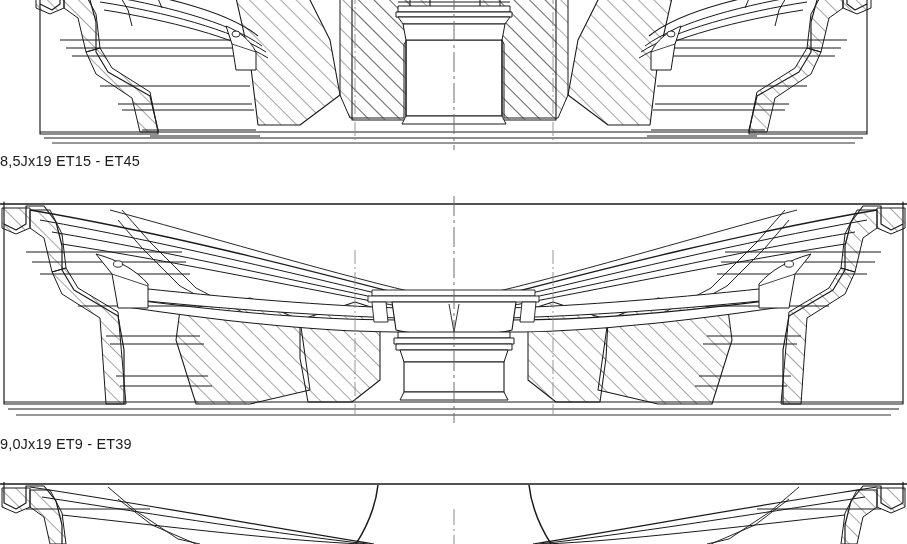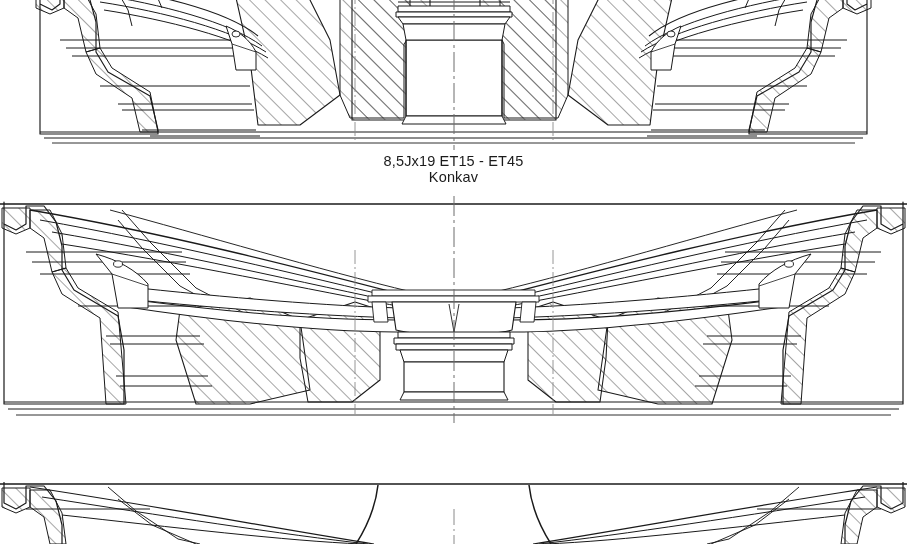--- a/index.html
+++ b/index.html
@@ -4,21 +4,21 @@
 <style>
   html,body{margin:0;padding:0;background:#ffffff;}
   body{width:907px;height:544px;overflow:hidden;position:relative;
        font-family:"Liberation Sans","DejaVu Sans",sans-serif;}
   .sheet{position:absolute;inset:0;background:#fff;}
   .drawing{position:absolute;left:0;width:907px;overflow:hidden;}
   .drawing svg{display:block;}
   #drawing-1{top:0;height:150px;}
   #drawing-2{top:190px;height:233px;}
   #drawing-3{top:473px;height:71px;}
-  .caption{position:absolute;left:0;width:907px;text-align:center;
+  .caption{position:absolute;left:0;width:907px;text-align:left;
            color:#1b1b1b;line-height:1.12;}
   #caption-1{top:153px;}
   #caption-2{top:436px;}
   .caption .line1{font-size:14.5px;letter-spacing:0.15px;display:block;}
   .caption .line2{font-size:14.5px;letter-spacing:0.15px;display:block;}
 </style>
 </head>
 <body>
 
 <div class="sheet">
@@ -109,21 +109,20 @@
 
         <line x1="355" y1="-10" x2="355" y2="140" stroke="#8a8a8a" stroke-width="0.9" stroke-dasharray="14 3 2 3"></line>
         <line x1="553" y1="-10" x2="553" y2="140" stroke="#8a8a8a" stroke-width="0.9" stroke-dasharray="14 3 2 3"></line>
         <line x1="454" y1="-10" x2="454" y2="150" stroke="#6d6d6d" stroke-width="1" stroke-dasharray="20 4 3 4"></line>
       </g>
     </svg>
   </div>
 
   <div class="caption" id="caption-1">
     <span class="line1">8,5Jx19 ET15 - ET45</span>
-    <span class="line2">Konkav</span>
   </div>
 
   <div class="drawing" id="drawing-2">
     <svg width="907" height="233" viewBox="0 0 907 233" xmlns="http://www.w3.org/2000/svg">
       <defs>
         <pattern id="h2" width="11" height="11" patternUnits="userSpaceOnUse" patternTransform="rotate(-45)">
           <line x1="0" y1="0" x2="0" y2="11" stroke="#2b2b2b" stroke-width="0.85"></line>
         </pattern>
         <clipPath id="clipB">
             <rect x="0" y="0" width="907" height="233"></rect>
@@ -218,20 +217,21 @@
         <line x1="16" y1="225" x2="891" y2="225" stroke-width="0.9"></line>
 
         <line x1="355" y1="60" x2="355" y2="224" stroke="#8a8a8a" stroke-width="0.9" stroke-dasharray="14 3 2 3"></line>
         <line x1="553" y1="60" x2="553" y2="224" stroke="#8a8a8a" stroke-width="0.9" stroke-dasharray="14 3 2 3"></line>
         <line x1="454" y1="6" x2="454" y2="233" stroke="#6d6d6d" stroke-width="1" stroke-dasharray="20 4 3 4"></line>
       </g>
     </svg>
   </div>
 
   <div class="caption" id="caption-2">
+    <span class="line1">9,0Jx19 ET9 - ET39</span>
   </div>
 
   <div class="drawing" id="drawing-3">
     <svg width="907" height="71" viewBox="0 0 907 71" xmlns="http://www.w3.org/2000/svg">
       <defs>
         <pattern id="h3" width="11" height="11" patternUnits="userSpaceOnUse" patternTransform="rotate(-45)">
           <line x1="0" y1="0" x2="0" y2="11" stroke="#2b2b2b" stroke-width="0.85"></line>
         </pattern>
         <clipPath id="clipC">
             <rect x="0" y="0" width="907" height="71"></rect>

